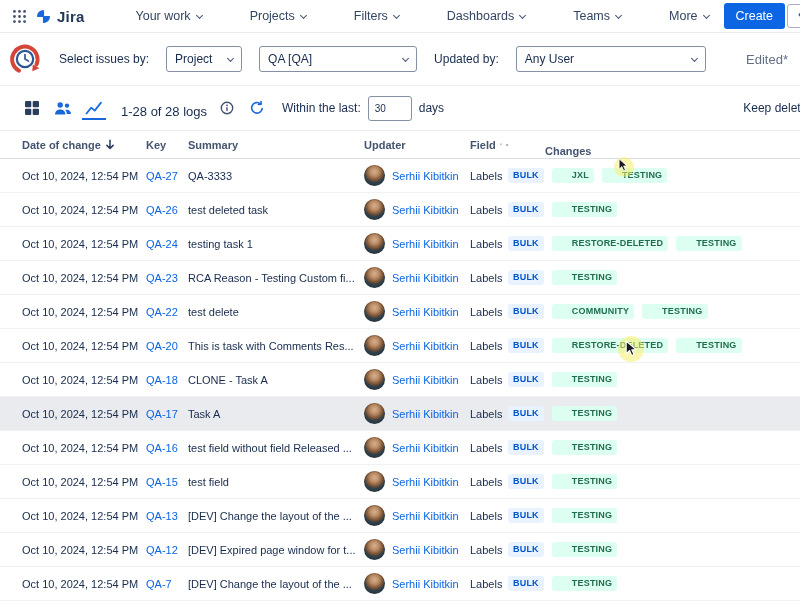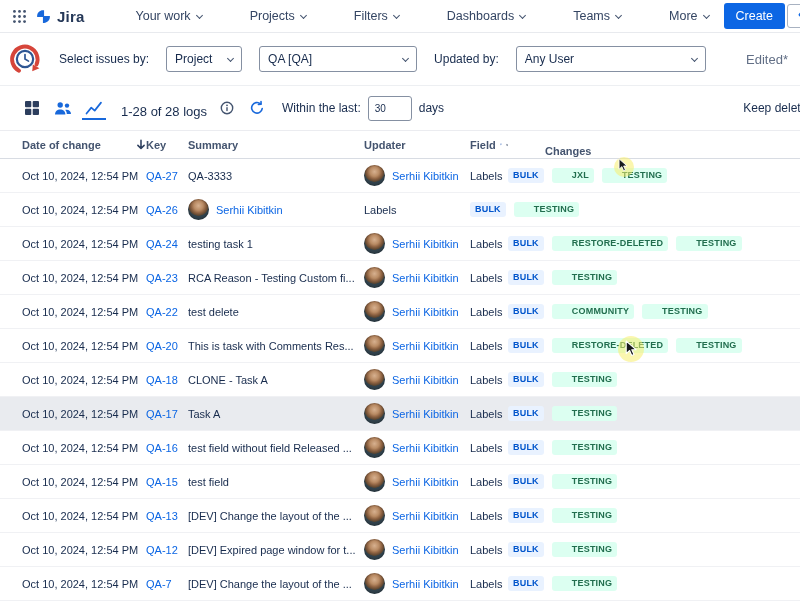--- a/index.html
+++ b/index.html
@@ -36,21 +36,21 @@
   .view-icon { display:flex; align-items:center; justify-content:center; width:24px; height:24px; cursor:pointer; }
   .view-icon.active { border-bottom:2px solid #1868DB; }
   .logs-count { font-size:13px; font-weight:400; color:#172B4D; margin:6px 2px 0 8px; white-space:nowrap; }
   .tb-label { font-size:12px; color:#172B4D; white-space:nowrap; }
   .days-input { width:44px; height:25px; border:1px solid #8590A2; border-radius:3px; font-size:10px; padding:0 6px; color:#172B4D; }
   .keep { margin-left:auto; margin-right:-26px; font-size:12px; color:#172B4D; white-space:nowrap; cursor:pointer; }
 
   
   .thead, .trow { display:grid; grid-template-columns:124px 42px 176px 106px 38px 1fr; align-items:center; padding-left:22px; }
   .thead { height:29px; border-top:1px solid #EBECF0; border-bottom:1px solid #D8DCE3; font-size:11px; font-weight:700; color:#44546F; }
-  .th { display:flex; align-items:center; gap:4px; white-space:nowrap;justify-content:space-between; }
+  .th { display:flex; align-items:center; gap:4px; white-space:nowrap; }
   .th-changes { margin-left:37px;margin-top:12px; }
   .trow { height:34px; border-bottom:1px solid #F0F1F4; font-size:11px; cursor:pointer; }
   .trow.highlighted { background:#E9EBEF; }
   .td { white-space:nowrap; overflow:hidden; }
   .td-date { color:#172B4D; }
   a.key-link, a.updater-link { color:#0C66E4; text-decoration:none; font-size:11px; cursor:pointer; }
   .td-updater { display:flex; align-items:center; gap:7px; overflow:visible; }
   .avatar { width:21px; height:21px; min-width:21px; border-radius:50%;
     background:radial-gradient(circle at 50% 32%, #d7b190 0%, #b98b64 26%, #8a5f3f 42%, #5a4632 55%, #32434d 58%, #222f38 100%);
     box-shadow:inset 0 0 0 1px rgba(0,0,0,.10); }
@@ -246,20 +246,21 @@
     <div class="td td-changes">
         <span class="badge blue">BULK</span>
         <span class="badge green">JXL</span>
         <span class="badge green">TESTING</span>
       </div>
   </div>
 
   <div class="trow">
     <div class="td td-date">Oct 10, 2024, 12:54 PM</div>
     <div class="td td-key"><a class="key-link">QA-26</a></div>
+    <div class="td td-summary">test deleted task</div>
     <div class="td td-updater">
       <span class="avatar"></span>
       <a class="updater-link">Serhii Kibitkin</a>
     </div>
     <div class="td td-field">Labels</div>
     <div class="td td-changes">
         <span class="badge blue">BULK</span>
         <span class="badge green">TESTING</span>
       </div>
   </div>

